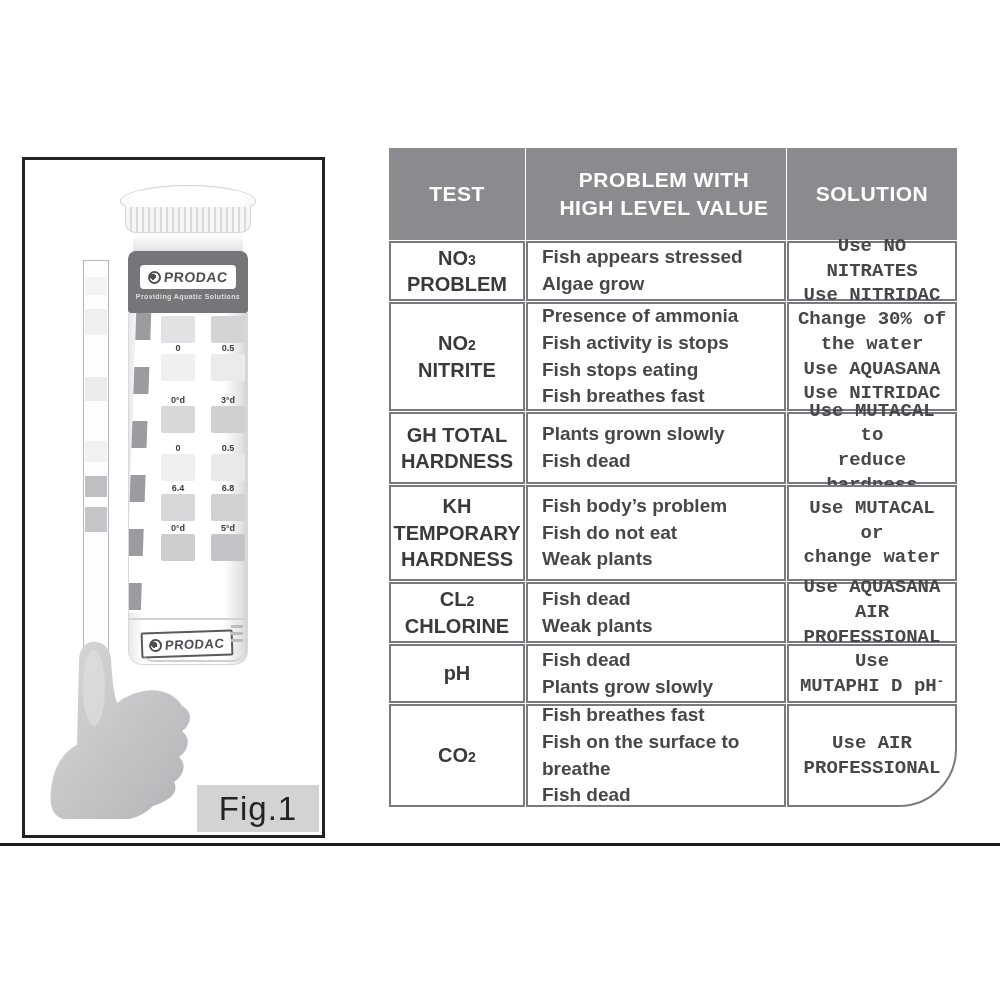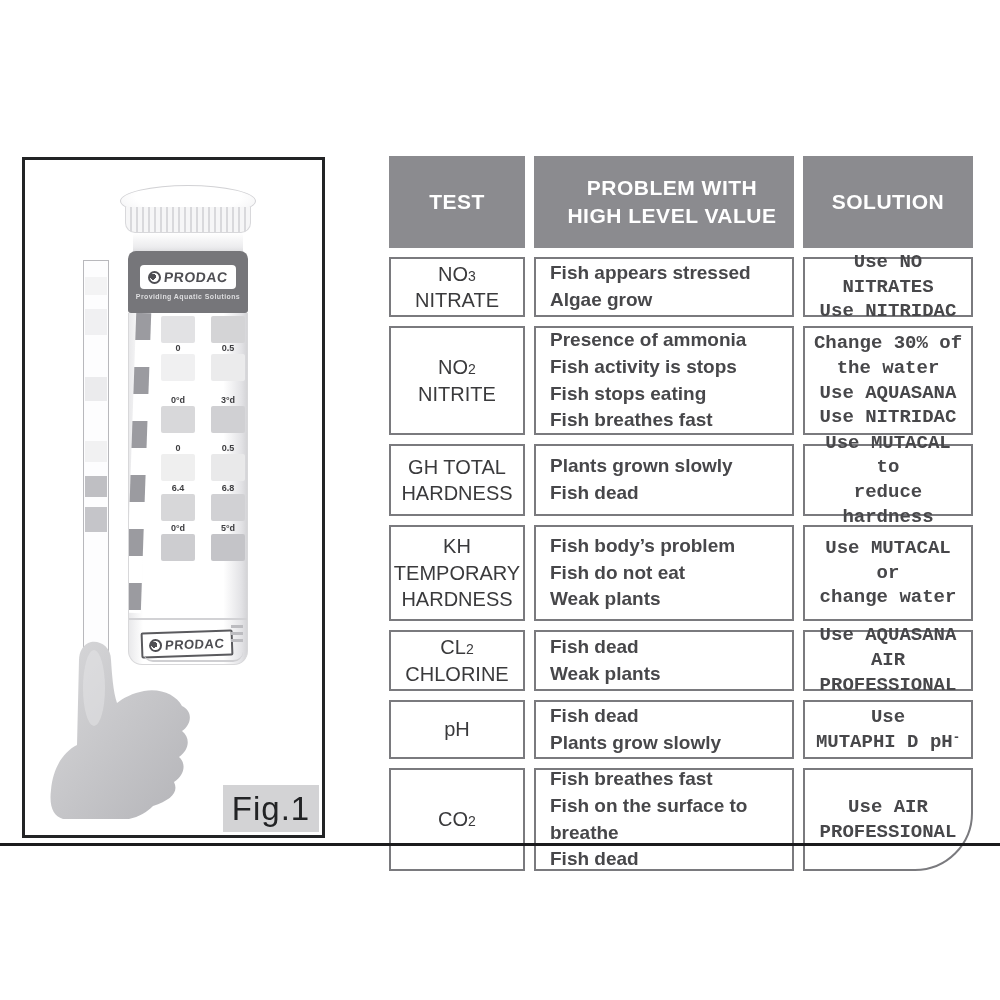--- a/index.html
+++ b/index.html
@@ -64,36 +64,36 @@
   .lower-logo{position:absolute;left:12px;top:318px;width:92px;height:26px;background:#ffffff;
     border:2px solid #5a5a5e;border-radius:2px;display:flex;align-items:center;justify-content:center;
     gap:3px;transform:rotate(-2deg);}
   .lower-logo .logo-text{font-size:13px;}
   .fine-print{position:absolute;right:4px;top:312px;width:12px;}
   .fine-print i{display:block;height:3px;background:#bcbcc0;margin-bottom:4px;}
   .bottle-base{position:absolute;left:14px;bottom:2px;right:4px;height:10px;
     border-bottom:2px solid #cfcfd2;border-radius:0 0 12px 12px;}
 
   
-  .fig-label{position:absolute;right:3px;bottom:3px;width:96px;height:47px;
+  .fig-label{position:absolute;right:3px;bottom:3px;width:122px;height:47px;
     background:var(--c-fig-box);display:flex;align-items:center;justify-content:center;
     font-size:33px;color:#222325;letter-spacing:1px;}
 
   
-  .ptable{position:absolute;left:389px;top:156px;display:grid;
+  .ptable{position:absolute;left:389px;top:148px;display:grid;
     grid-template-columns:136px 260px 170px;
     grid-template-rows:92px 60px 109px 72px 96px 61px 59px 103px;
-    gap:9px;background:#ffffff;}
+    gap:1px;background:#ffffff;}
   .cell{border:2px solid var(--c-border);background:#ffffff;display:flex;
     flex-direction:column;justify-content:center;}
   .hcell{background:var(--c-header-bg);border-color:var(--c-header-bg);color:#ffffff;
     font-weight:700;font-size:21px;letter-spacing:.5px;}
   .hcell.center{align-items:center;text-align:center;}
   .hcell.left{align-items:center;padding-left:16px;line-height:1.35;}
-  .test-cell{align-items:center;text-align:center;font-weight:400;font-size:20px;
+  .test-cell{align-items:center;text-align:center;font-weight:700;font-size:20px;
     color:var(--c-text-dark);line-height:1.32;}
   .problem-cell{align-items:flex-start;text-align:left;padding-left:14px;padding-right:4px;
     font-weight:700;font-size:19px;color:var(--c-text-body);line-height:1.42;}
   .solution-cell{align-items:center;text-align:center;font-weight:700;font-size:19px;
     color:var(--c-text-body);line-height:1.3;padding:0 4px;font-family:Liberation Mono, monospace;}
   .round-br{border-bottom-right-radius:58px;}
   .sub{font-size:.7em;}
   .sup{font-size:.65em;vertical-align:.45em;}
 
   
@@ -255,21 +255,21 @@
 
   <div class="ptable" id="ptable">
     <div class="cell hcell center">TEST</div>
     <div class="cell hcell left">
       <div>PROBLEM WITH</div>
       <div>HIGH LEVEL VALUE</div>
     </div>
     <div class="cell hcell center">SOLUTION</div>
   <div class="cell test-cell">
         <div>NO<span class="sub">3</span></div>
-        <div>NITRATE</div>
+        <div>PROBLEM</div>
       </div>
       <div class="cell problem-cell">
         <div>Fish appears stressed</div>
         <div>Algae grow</div>
       </div>
       <div class="cell solution-cell">
         <div>Use NO NITRATES</div>
         <div>Use NITRIDAC</div>
       </div>
       <div class="cell test-cell">

